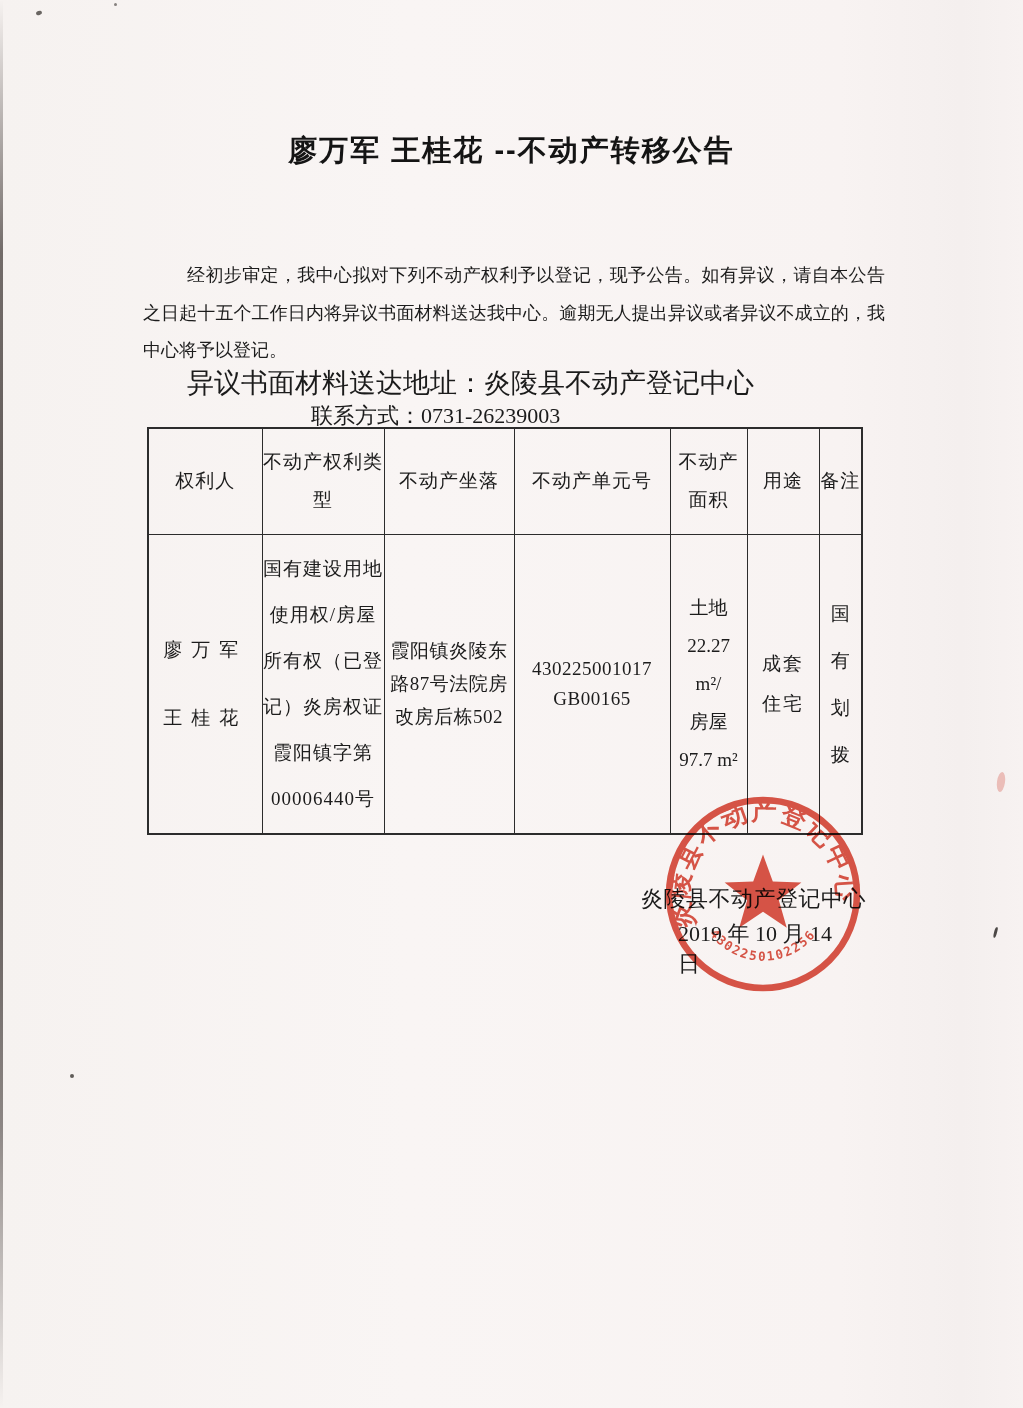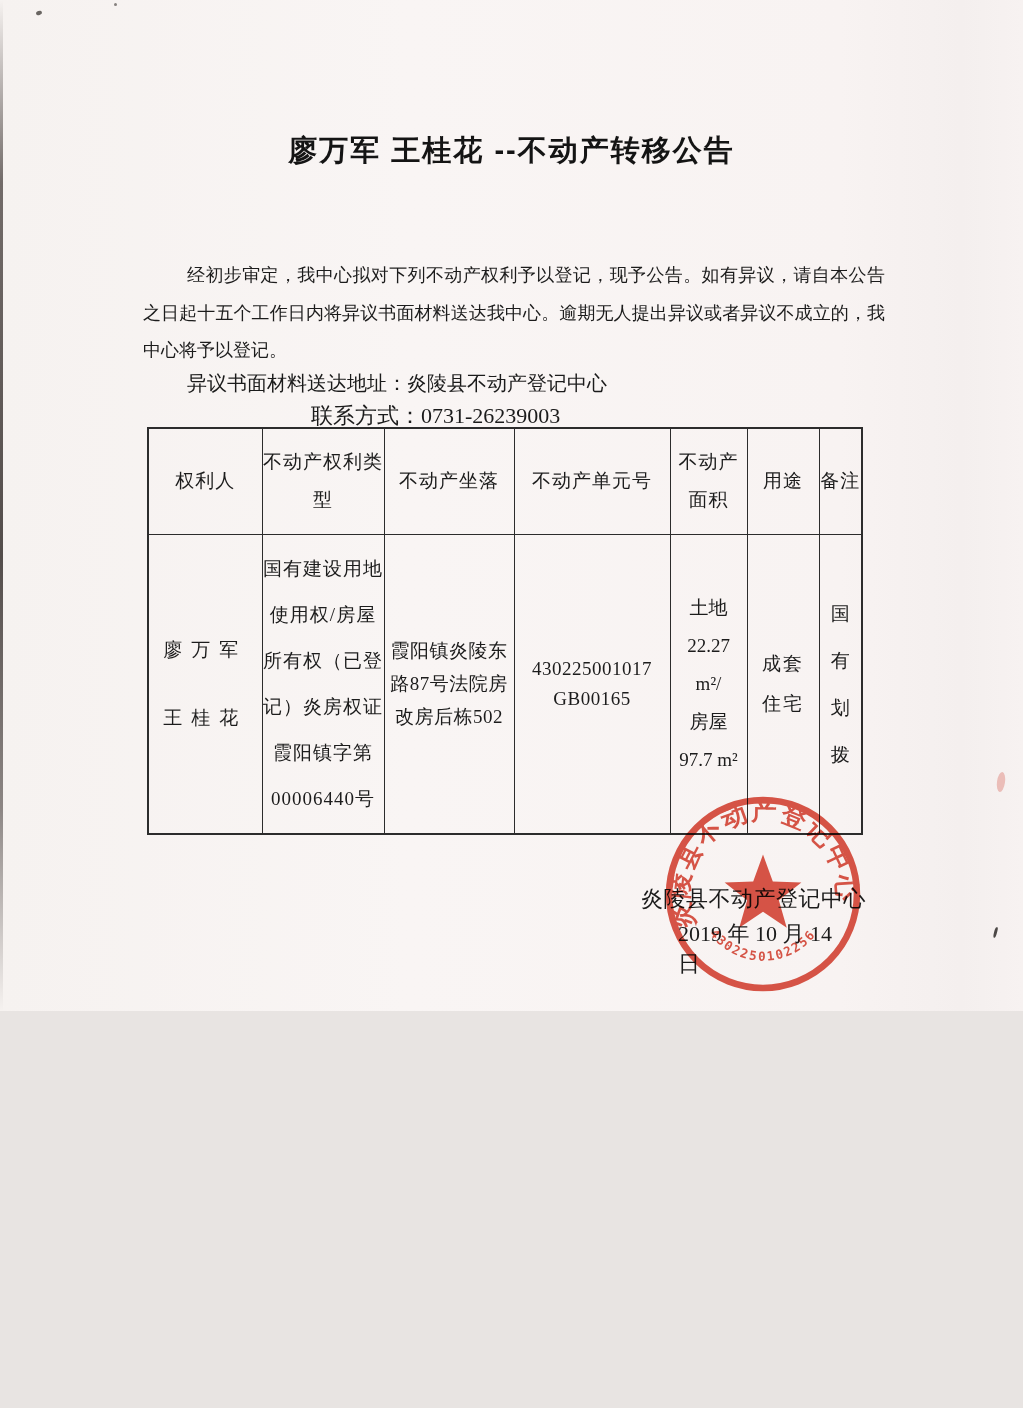--- a/index.html
+++ b/index.html
@@ -3,21 +3,21 @@
 <meta charset="utf-8">
 <style>
   html,body{margin:0;padding:0;}
   body{
     font-family:"Liberation Serif","DejaVu Serif",serif;
     color:#1b1b1b;
     background:#e8e4e2;
   }
   .page{
     position:relative;
-    width:1023px;height:1011px;
+    width:1023px;height:1408px;
     margin:0 auto;
     background:linear-gradient(90deg,#f6f2f0 0%,#f9f5f4 40%,#f8f3f2 82%,#f4efee 94%,#f7f2f1 100%);
     overflow:hidden;
   }
   
   .edge-left{
     position:absolute;left:0;top:0;width:3px;height:100%;
     background:linear-gradient(180deg,rgba(90,80,78,0) 0%,rgba(70,62,60,.75) 18%,rgba(55,48,46,.85) 55%,rgba(70,62,60,.6) 80%,rgba(90,80,78,0) 100%);
   }
   .speck{position:absolute;background:#3a3632;border-radius:50%;}
@@ -34,21 +34,21 @@
     font-weight:700;font-size:29px;letter-spacing:2px;color:#141414;
   }
   .intro{
     position:absolute;left:143px;top:257px;width:742px;
     font-size:18px;line-height:37.5px;
     text-align:justify;text-indent:44px;
     margin:0;color:#1c1c1c;
   }
   .addr-line{
     position:absolute;left:187px;top:368px;
-    font-size:20px;line-height:30px;white-space:nowrap;
+    font-size:27px;line-height:30px;white-space:nowrap;
   }
   .contact-line{
     position:absolute;left:311px;top:401px;
     font-size:22px;line-height:30px;white-space:nowrap;
   }
 
   table.notice{
     position:absolute;left:147px;top:427px;
     width:714px;border-collapse:collapse;table-layout:fixed;
     background:transparent;

